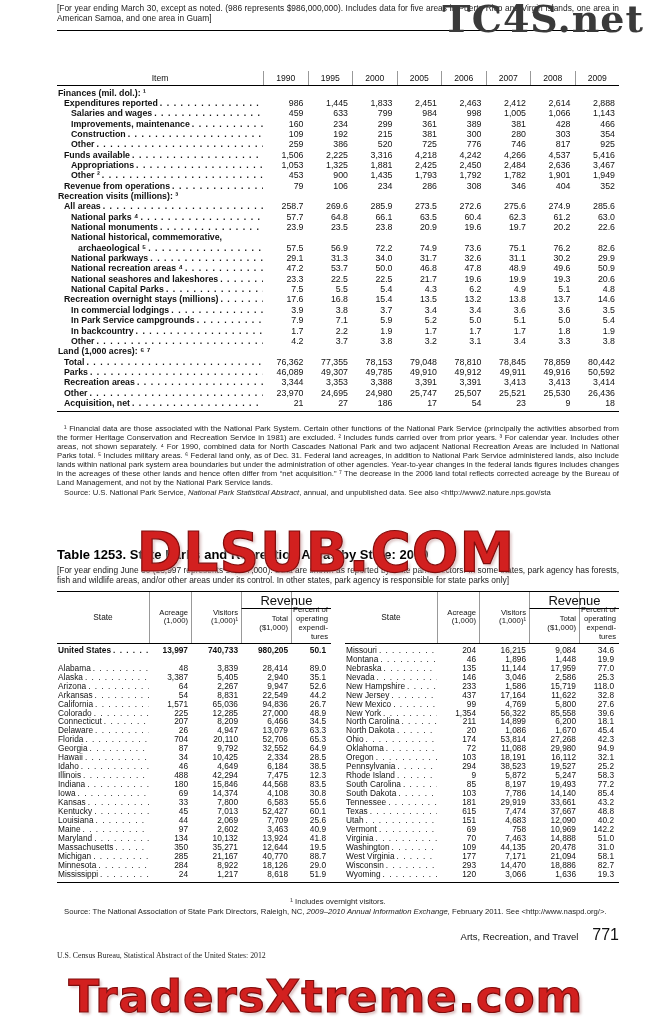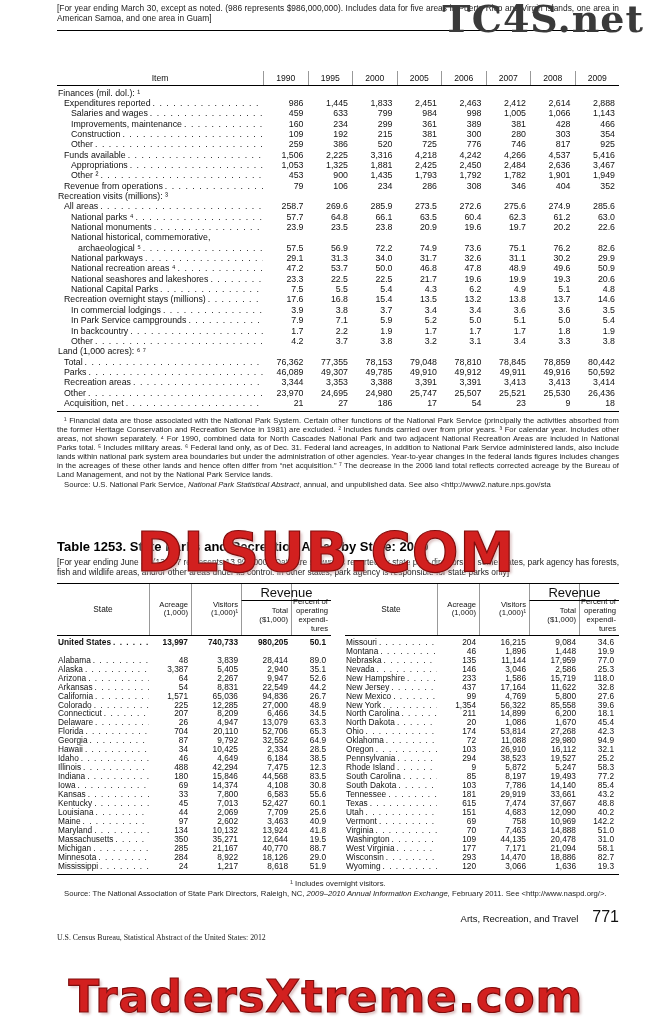--- a/index.html
+++ b/index.html
@@ -40,31 +40,31 @@
   
   .t1252 { margin-top:6px; border-top:1.6px solid #000; border-bottom:1.1px solid #000; }
   .t1252-head {
     display:grid; grid-template-columns:206px repeat(8,1fr);
     border-bottom:0.9px solid #000; height:15px; font-size:8.6px;margin-top:40px;
   }
   .t1252-head .hc { display:flex; align-items:center; justify-content:center; height:100%; }
   .t1252-head .hc + .hc { border-left:0.7px solid #999; }
   .t1252-body { padding:2px 0 3px; }
   .t1252-row { display:grid; grid-template-columns:206px repeat(8,1fr); font-size:8.8px; line-height:10.35px; }
-  .row-label { display:flex; align-items:flex-end; white-space:nowrap; overflow:hidden; }
+  .row-label { display:flex; align-items:flex-end; white-space:nowrap; overflow:hidden;font-weight:bold; }
   .ind0 { padding-left:1px; } .ind1 { padding-left:7px; }
   .ind2 { padding-left:14px; } .ind3 { padding-left:21px; }
   .leader { flex:1; overflow:hidden; white-space:nowrap; margin-left:2px; }
   .leader::before {
     content:". . . . . . . . . . . . . . . . . . . . . . . . . . . . . . . . . . . . . . . . . . . . . . . . . . . . . .";
     letter-spacing:1px;
   }
   .num { text-align:right; padding-right:4px; }
 
-  .footnotes { margin-top:4px; text-align:justify; text-indent:7px; }
+  .footnotes { margin-top:12px; text-align:justify; text-indent:7px; }
   .source-line { margin-top:1px; text-indent:7px; }
   .source-line i { font-style:italic; }
 
   
   .t1253 { margin-top:5px; border-top:1.6px solid #000; border-bottom:1.1px solid #000; display:flex; gap:14px; }
   .panel { width:274px; }
   .p-head {
     position:relative; display:grid; grid-template-columns:92px 42px 50px 50px 40px;
     border-bottom:0.9px solid #000; height:52px; font-size:7.7px; line-height:8.7px;
   }
@@ -79,21 +79,21 @@
     display:flex; align-items:center; justify-content:center; font-size:13px;
   }
   .p-body { padding:2px 0 3px; font-size:8.3px; line-height:8.95px; }
   .p-row { display:grid; grid-template-columns:92px 42px 50px 50px 40px; }
   .p-row.blank { height:8.95px; }
   .p-row.bold { font-weight:bold; }
   .p-row .state { display:flex; align-items:baseline; white-space:nowrap; overflow:hidden; padding-left:1px; }
   .p-row .num { padding-right:3px; }
   .p-row .num:last-child { padding-right:5px; }
 
-  .fn-center { margin-top:4px; text-align:center; }
+  .fn-center { margin-top:14px; text-align:center; }
 
   
   .footer-right { margin-top:10px; text-align:right; font-size:9.5px; color:#111; }
   .footer-right .pageno { font-weight:normal; font-size:16px; margin-left:14px; }
   .footer-left { margin-top:7px; font-size:7.8px; color:#222;font-family:Liberation Serif, serif; }
 </style>
 </head>
 <body>
 
 <div class="page">
@@ -961,21 +961,21 @@
             <div class="num">11,088</div>
             <div class="num">29,980</div>
             <div class="num">94.9</div>
           </div>
           <div class="p-row">
             <div class="state">
               <span>Oregon</span>
               <span class="leader"></span>
             </div>
             <div class="num">103</div>
-            <div class="num">26,910</div>
+            <div class="num">18,191</div>
             <div class="num">16,112</div>
             <div class="num">32.1</div>
           </div>
           <div class="p-row">
             <div class="state">
               <span>Pennsylvania</span>
               <span class="leader"></span>
             </div>
             <div class="num">294</div>
             <div class="num">38,523</div>

